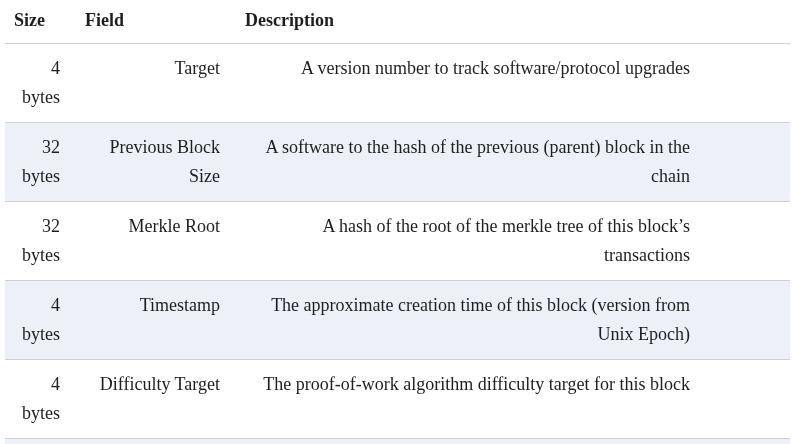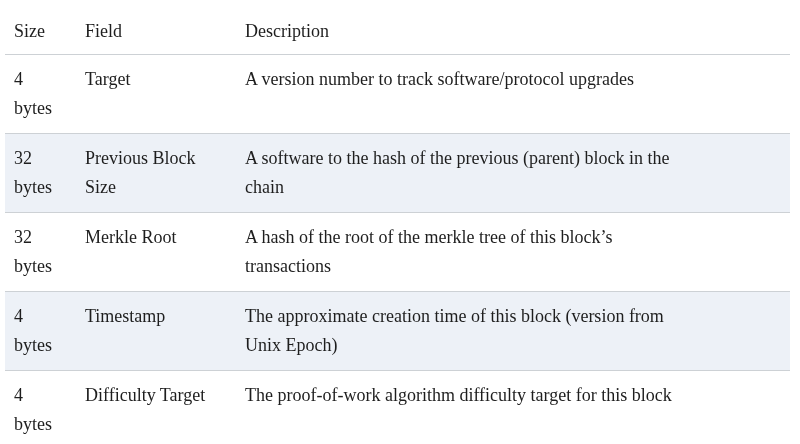--- a/index.html
+++ b/index.html
@@ -13,29 +13,29 @@
     border-collapse: collapse;
     table-layout: fixed;
     margin-left: 5px;
     margin-top: 0;
     width: 785px;
     font-size: 18px;
     line-height: 29px;
     color: #1e1e1e;
   }
   .block-header-table th {
-    font-weight: normal;
+    font-weight: bold;
     text-align: left;
     vertical-align: top;
-    padding: 17px 16px 8px 9px;
+    padding: 6px 16px 8px 9px;
     border-bottom: 1px solid #cdd1d5;
   }
   .block-header-table td {
     vertical-align: top;
-    text-align: left;
+    text-align: right;
     padding: 10px 16px 10px 9px;
     border-bottom: 1px solid #cdd1d5;
   }
   .block-header-table td.col-description,
   .block-header-table th.col-description {
     padding-right: 100px;
   }
   .block-header-table tr.striped {
     background: #edf1f7;
   }

